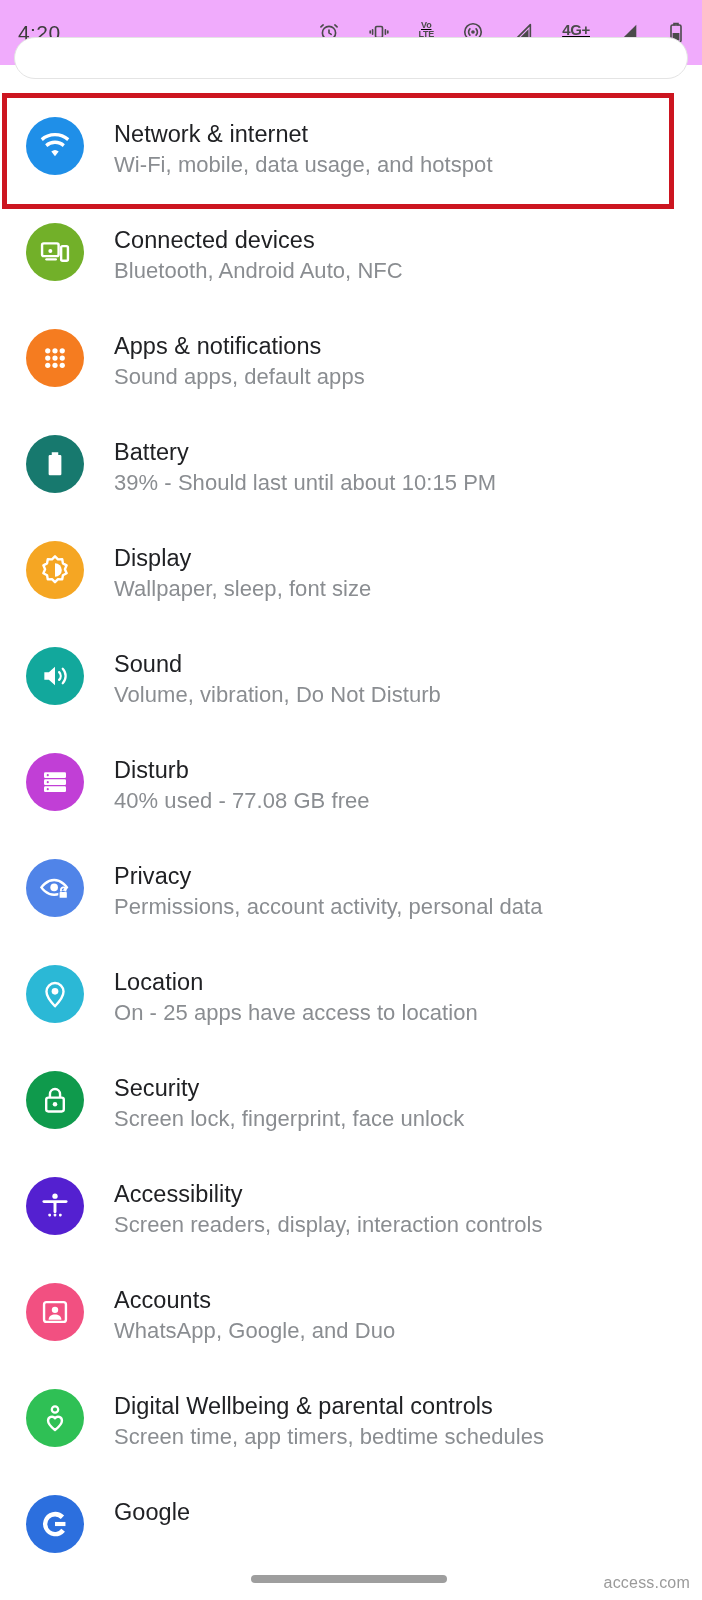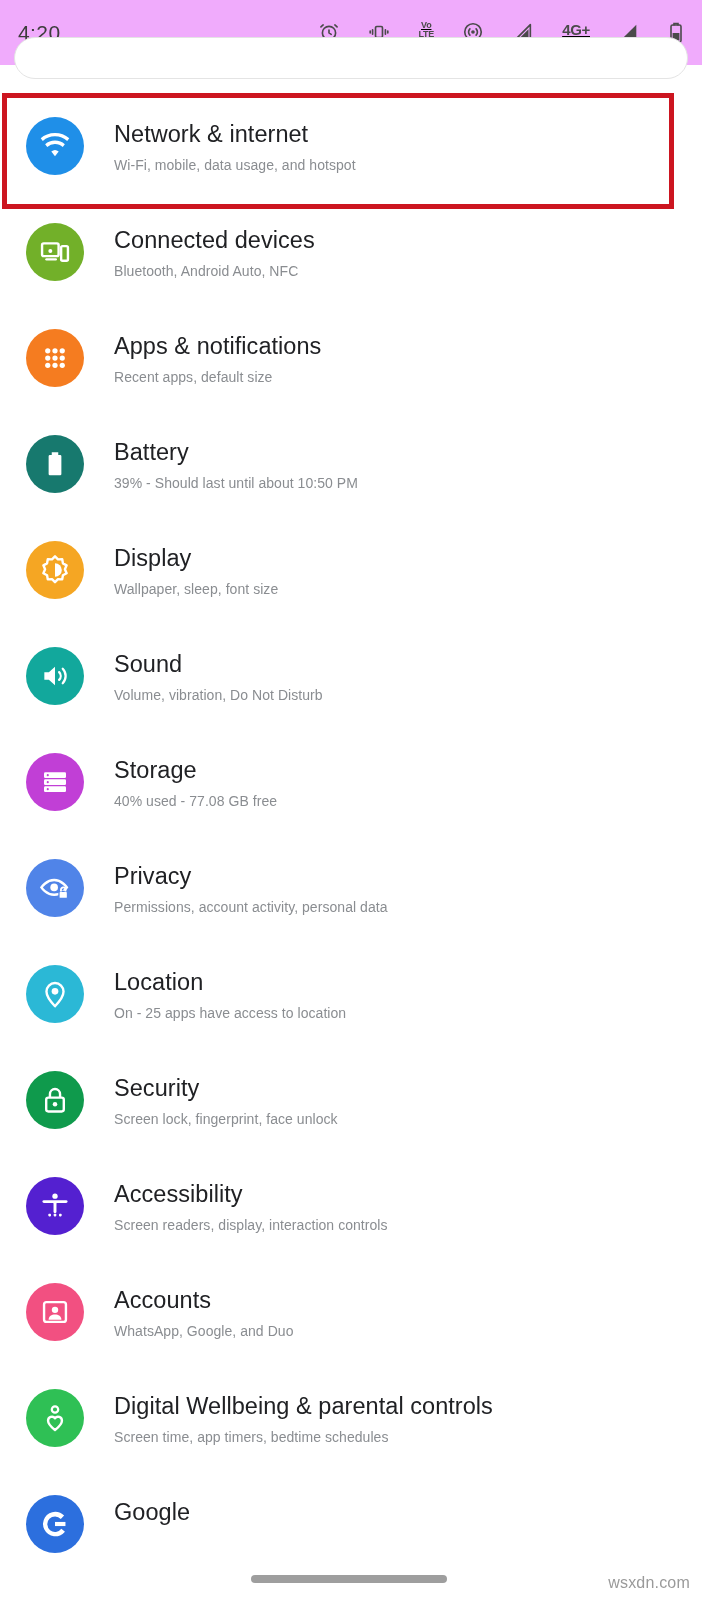--- a/index.html
+++ b/index.html
@@ -115,21 +115,21 @@
     padding-top: 24px;
   }
   .row-title {
     font-size: 23.5px;
     color: #202124;
     line-height: 30px;
     letter-spacing: 0.05px;
     font-family: "Liberation Sans", sans-serif;
   }
   .row-sub {
-    font-size: 14px;
+    font-size: 22px;
     color: #8a8d91;
     line-height: 26px;
     margin-top: 3px;
     letter-spacing: 0.05px;
     font-family: "Liberation Sans", sans-serif;
   }
 
   
   #highlight-box {
     position: absolute;
@@ -272,33 +272,33 @@
         <circle cx="6.2" cy="12" r="2.1"></circle>
           <circle cx="12" cy="12" r="2.1"></circle>
           <circle cx="17.8" cy="12" r="2.1"></circle>
         <circle cx="6.2" cy="17.8" r="2.1"></circle>
           <circle cx="12" cy="17.8" r="2.1"></circle>
           <circle cx="17.8" cy="17.8" r="2.1"></circle>
       </svg>
     </div>
     <div class="row-text">
       <div class="row-title">Apps &amp; notifications</div>
-      <div class="row-sub">Recent apps, default size</div>
+      <div class="row-sub">Sound apps, default apps</div>
     </div>
   </div>
 
   <div class="row">
     <div class="row-icon" style="background:#17796e;">
       <svg width="30" height="30" viewBox="0 0 24 24" fill="#ffffff">
         <path d="M9.4 2.6h5.2v2.2h1.5a1 1 0 011 1v14.2a1 1 0 01-1 1H7.9a1 1 0 01-1-1V5.8a1 1 0 011-1h1.5V2.6z"></path>
       </svg>
     </div>
     <div class="row-text">
       <div class="row-title">Battery</div>
-      <div class="row-sub">39% - Should last until about 10:50 PM</div>
+      <div class="row-sub">39% - Should last until about 10:15 PM</div>
     </div>
   </div>
 
   <div class="row">
     <div class="row-icon" style="background:#f5a623;">
       <svg width="34" height="34" viewBox="0 0 24 24">
         <path fill="none" stroke="#ffffff" stroke-width="1.7" stroke-linejoin="round" d="M12 2.4l2.1 2.1 3-.1.5 2.9 2.6 1.4-1.2 2.8 1.2 2.8-2.6 1.4-.5 2.9-3-.1-2.1 2.1-2.1-2.1-3 .1-.5-2.9-2.6-1.4 1.2-2.8-1.2-2.8 2.6-1.4.5-2.9 3 .1z"></path>
         <path fill="#ffffff" d="M12 7.2a4.8 4.8 0 010 9.6z"></path>
       </svg>
     </div>
@@ -326,21 +326,21 @@
       <svg width="30" height="30" viewBox="0 0 24 24">
         <rect x="3.2" y="4.2" width="17.6" height="4.6" rx="1" fill="#ffffff"></rect>
         <rect x="3.2" y="9.8" width="17.6" height="4.6" rx="1" fill="#ffffff"></rect>
         <rect x="3.2" y="15.4" width="17.6" height="4.6" rx="1" fill="#ffffff"></rect>
         <circle cx="6.2" cy="6.5" r="0.85" fill="#c13fd6"></circle>
         <circle cx="6.2" cy="12.1" r="0.85" fill="#c13fd6"></circle>
         <circle cx="6.2" cy="17.7" r="0.85" fill="#c13fd6"></circle>
       </svg>
     </div>
     <div class="row-text">
-      <div class="row-title">Storage</div>
+      <div class="row-title">Disturb</div>
       <div class="row-sub">40% used - 77.08 GB free</div>
     </div>
   </div>
 
   <div class="row">
     <div class="row-icon" style="background:#5084e8;">
       <svg width="34" height="34" viewBox="0 0 24 24">
         <path fill="none" stroke="#ffffff" stroke-width="1.7" d="M2.4 11.6S5.8 6.4 11.4 6.4s9 5.2 9 5.2-3.4 5.2-9 5.2-9-5.2-9-5.2z"></path>
         <circle cx="11.4" cy="11.6" r="2.7" fill="#ffffff"></circle>
         <rect x="14.8" y="14.4" width="6" height="5" rx="0.9" fill="#ffffff" stroke="#5084e8" stroke-width="0.9"></rect>
@@ -435,13 +435,13 @@
       <div class="row-title">Google</div>
     </div>
   </div>
 
 </div>
 
 <div id="highlight-box"></div>
 
 <div id="home-indicator"></div>
 
-<div id="watermark">wsxdn.com</div>
+<div id="watermark">access.com</div>
 
 </body></html>

